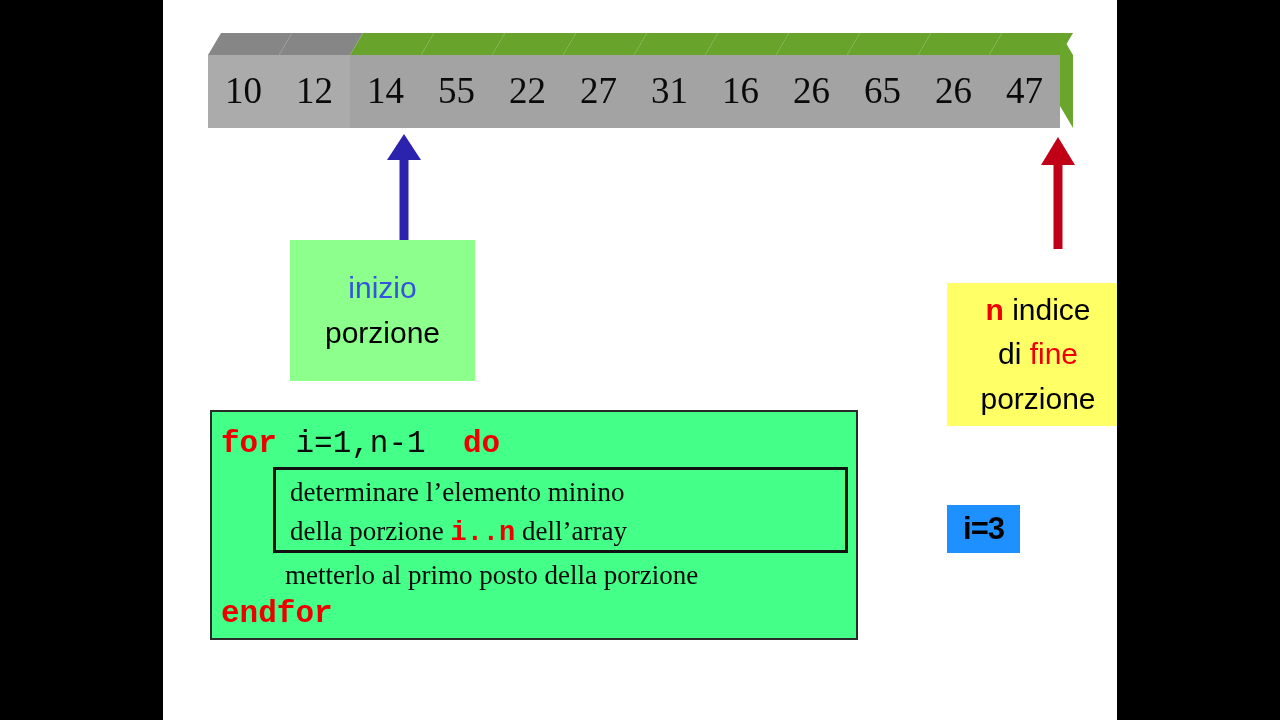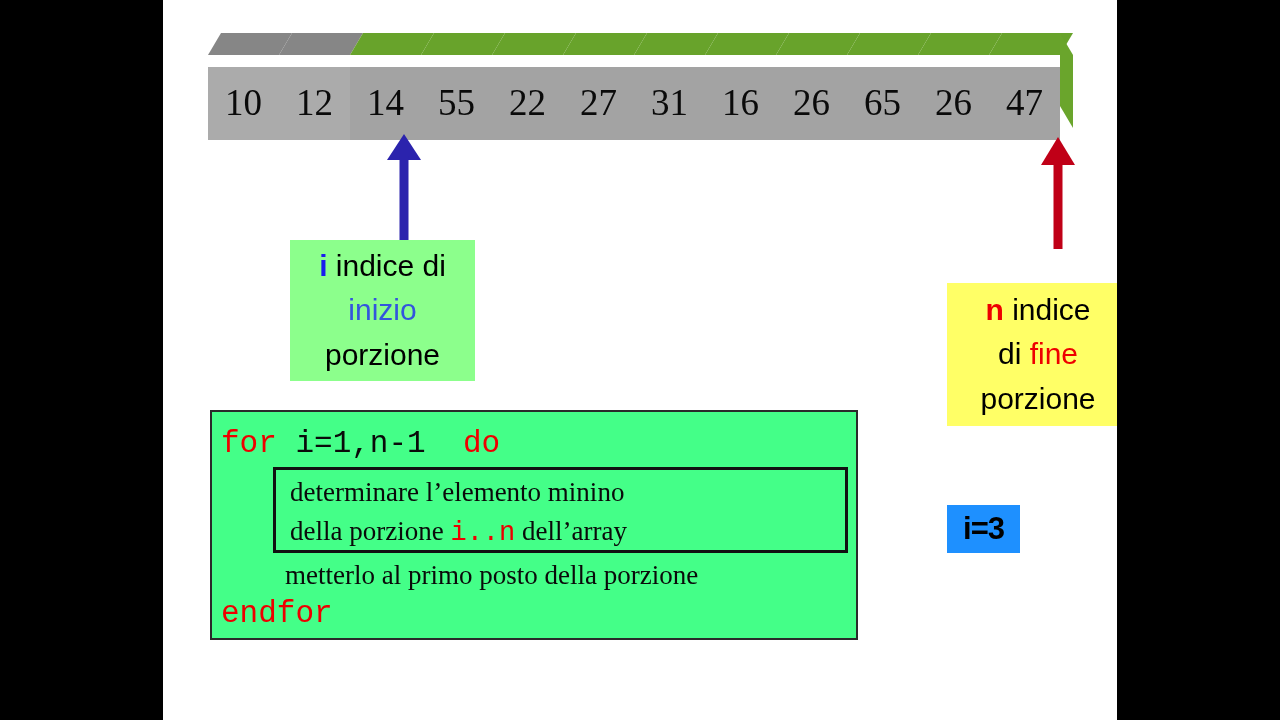--- a/index.html
+++ b/index.html
@@ -47,21 +47,20 @@
     left: 0; top: 0;
     width: 71px; height: 73px;
     display: flex;
     align-items: center;
     justify-content: center;
     font-family: "Liberation Serif", serif;
     font-size: 37px;
     color: #0a0a0a;
     line-height: 1;
     padding-bottom: 3px;
-    margin-top: 12px;
   }
   .cell .top {
     position: absolute;
     left: 0px;
     top: -22px;
     width: 71px;
     height: 22px;
   }
   .cell .top::before {
     content: "";
@@ -161,21 +160,21 @@
   }
   .code-line {
     font-family: "Liberation Serif", serif;
     font-size: 27px;
     color: #0a0a0a;
     line-height: 1;
     white-space: nowrap;
   }
   .mono-red {
     font-family: "Liberation Mono", monospace;
-    font-weight: normal;
+    font-weight: bold;
     color: #ee0000;
   }
   .mono-black {
     font-family: "Liberation Mono", monospace;
     font-weight: normal;
     color: #0a0a0a;
   }
   #line-for {
     position: absolute;
     left: 9px;
@@ -295,21 +294,20 @@
     <div class="arrow" id="arrow-blue">
       <div class="head"></div>
       <div class="shaft"></div>
     </div>
     <div class="arrow" id="arrow-red">
       <div class="head"></div>
       <div class="shaft"></div>
     </div>
 
     <div class="callout" id="callout-i">
-      <div><span class="kw-blue">i</span><span> indice di</span></div>
       <div class="kw-blue-n">inizio</div>
       <div>porzione</div>
     </div>
 
     <div class="callout" id="callout-n">
       <div><span class="kw-red">n</span><span> indice</span></div>
       <div><span>di </span><span class="kw-red-n">fine</span></div>
       <div>porzione</div>
     </div>
 

